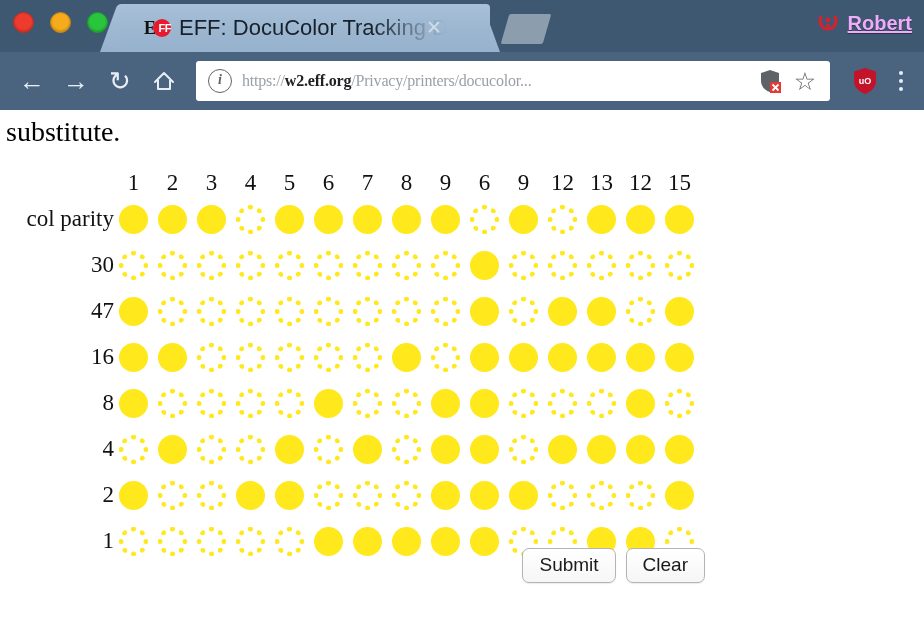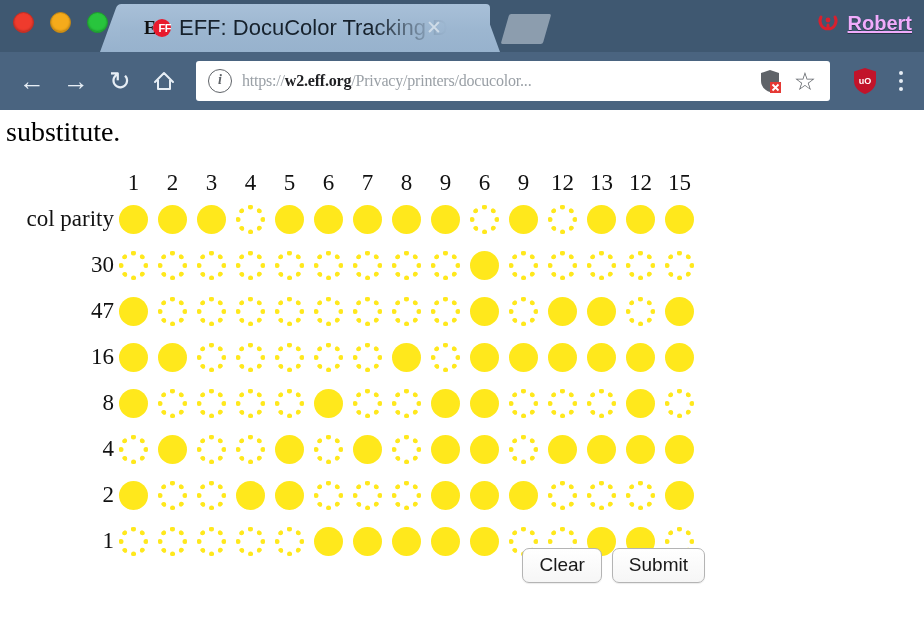--- a/index.html
+++ b/index.html
@@ -608,16 +608,16 @@
             <td class="cell"><span class="dot off"></span></td>
             <td class="cell"><span class="dot on"></span></td>
             <td class="cell"><span class="dot on"></span></td>
             <td class="cell"><span class="dot off"></span></td>
           </tr>
         </tbody>
     </table>
   </div>
 
   <div class="btnrow">
+    <button class="btn">Submit</button>
     <button class="btn">Clear</button>
-    <button class="btn">Submit</button>
   </div>
 </div>
 
 </body></html>

